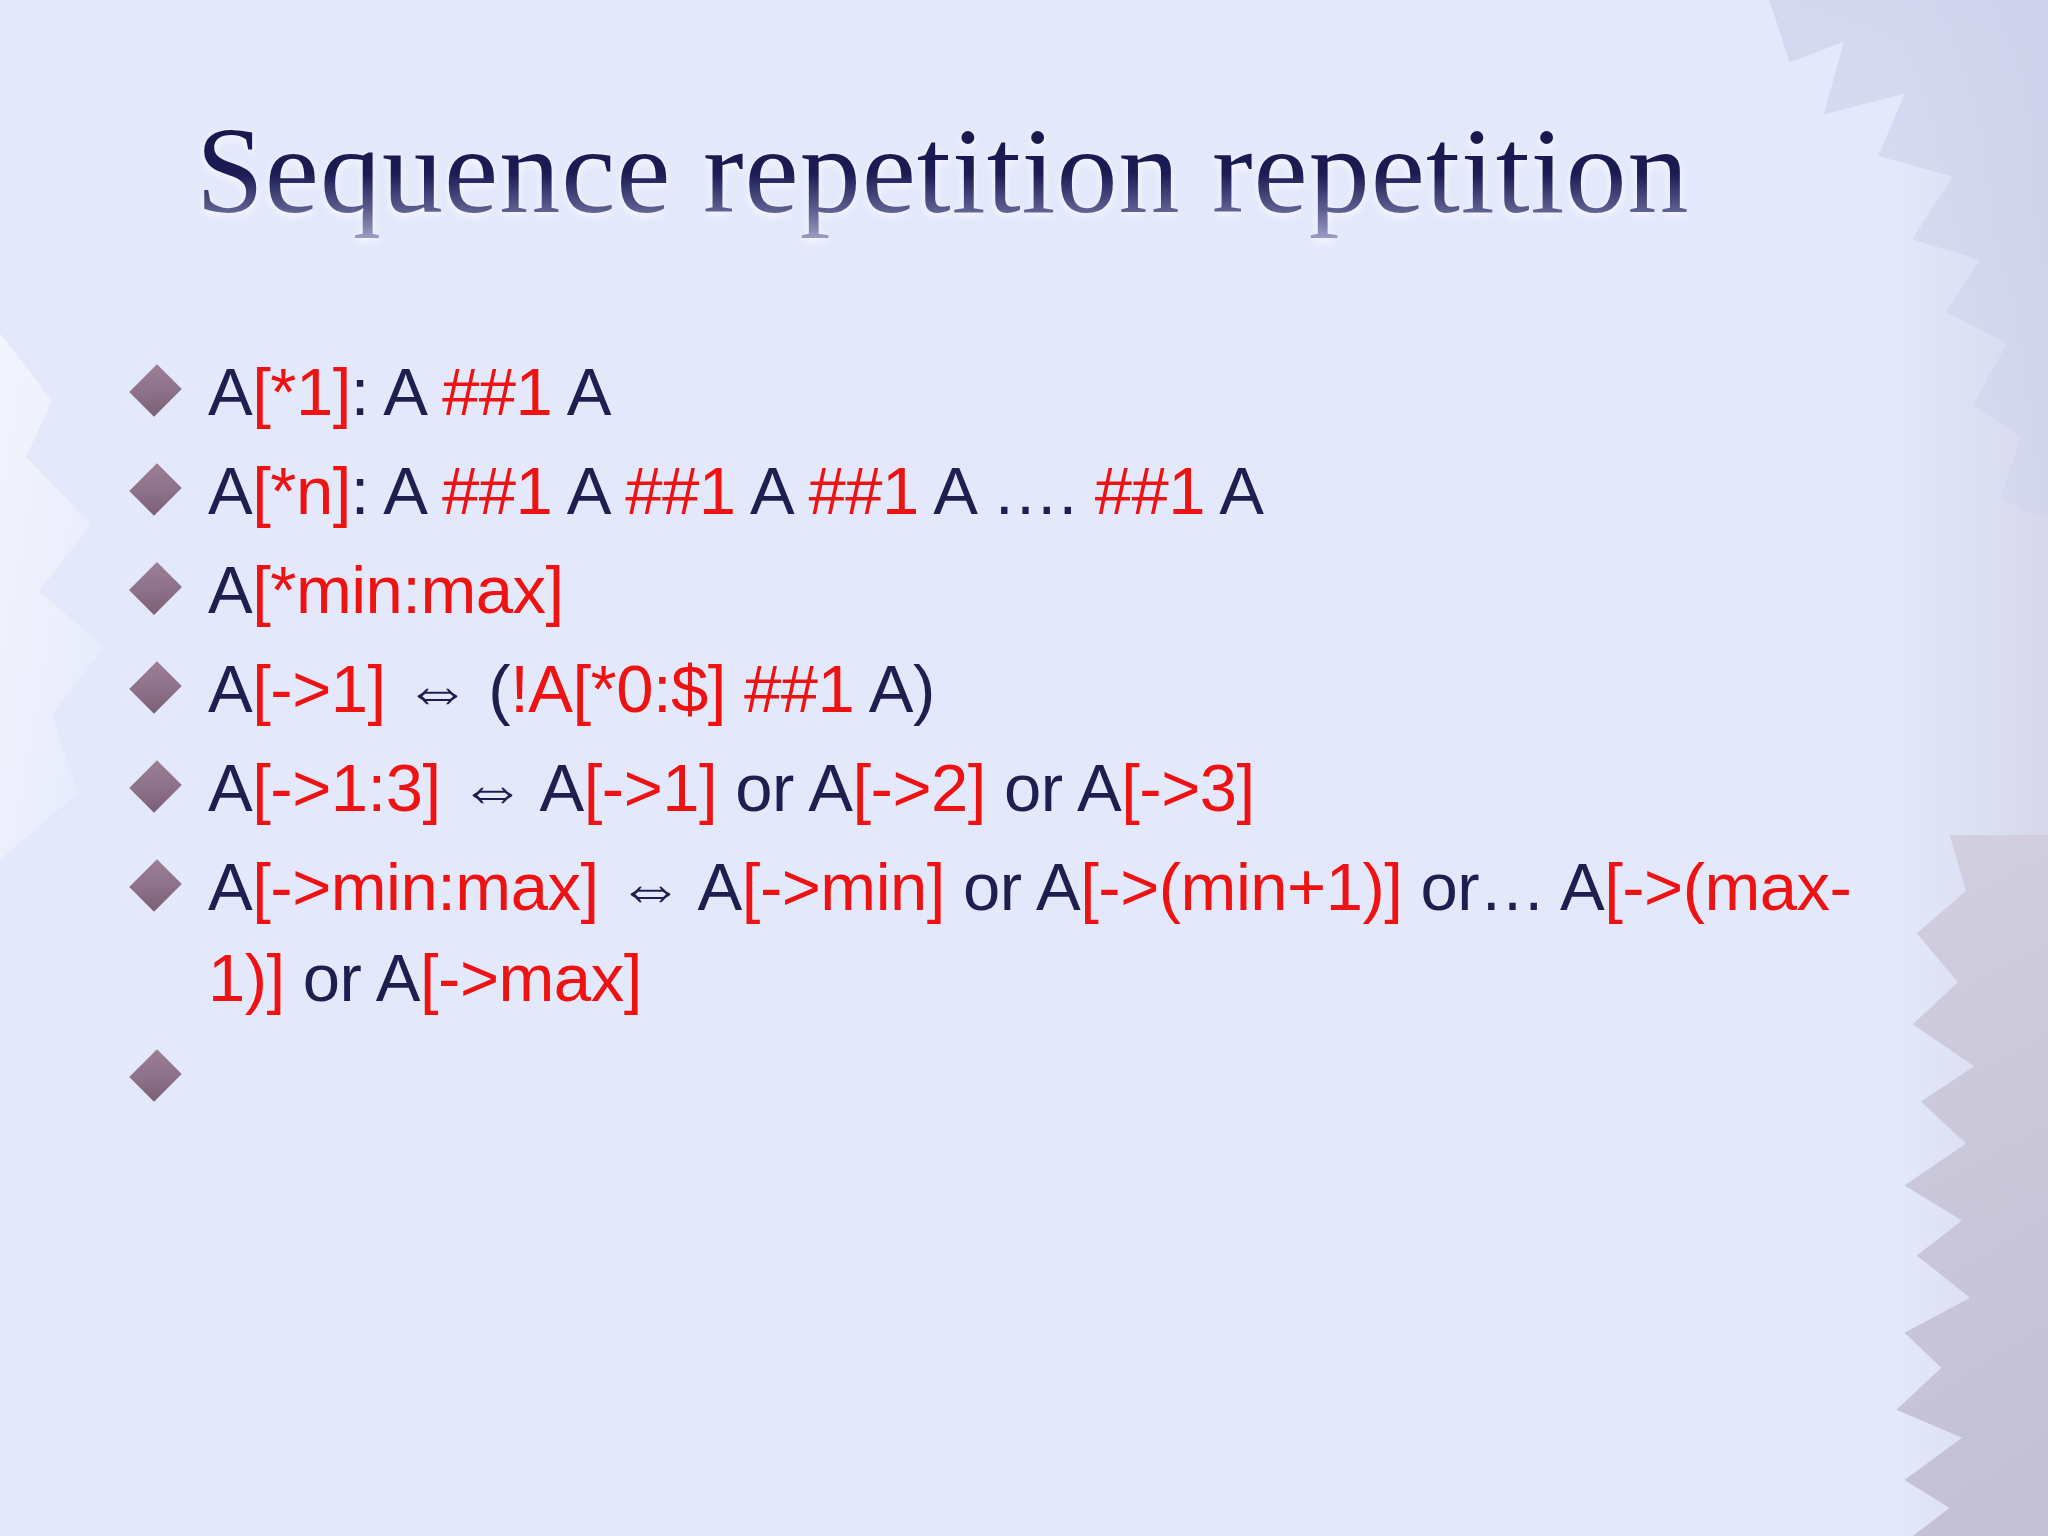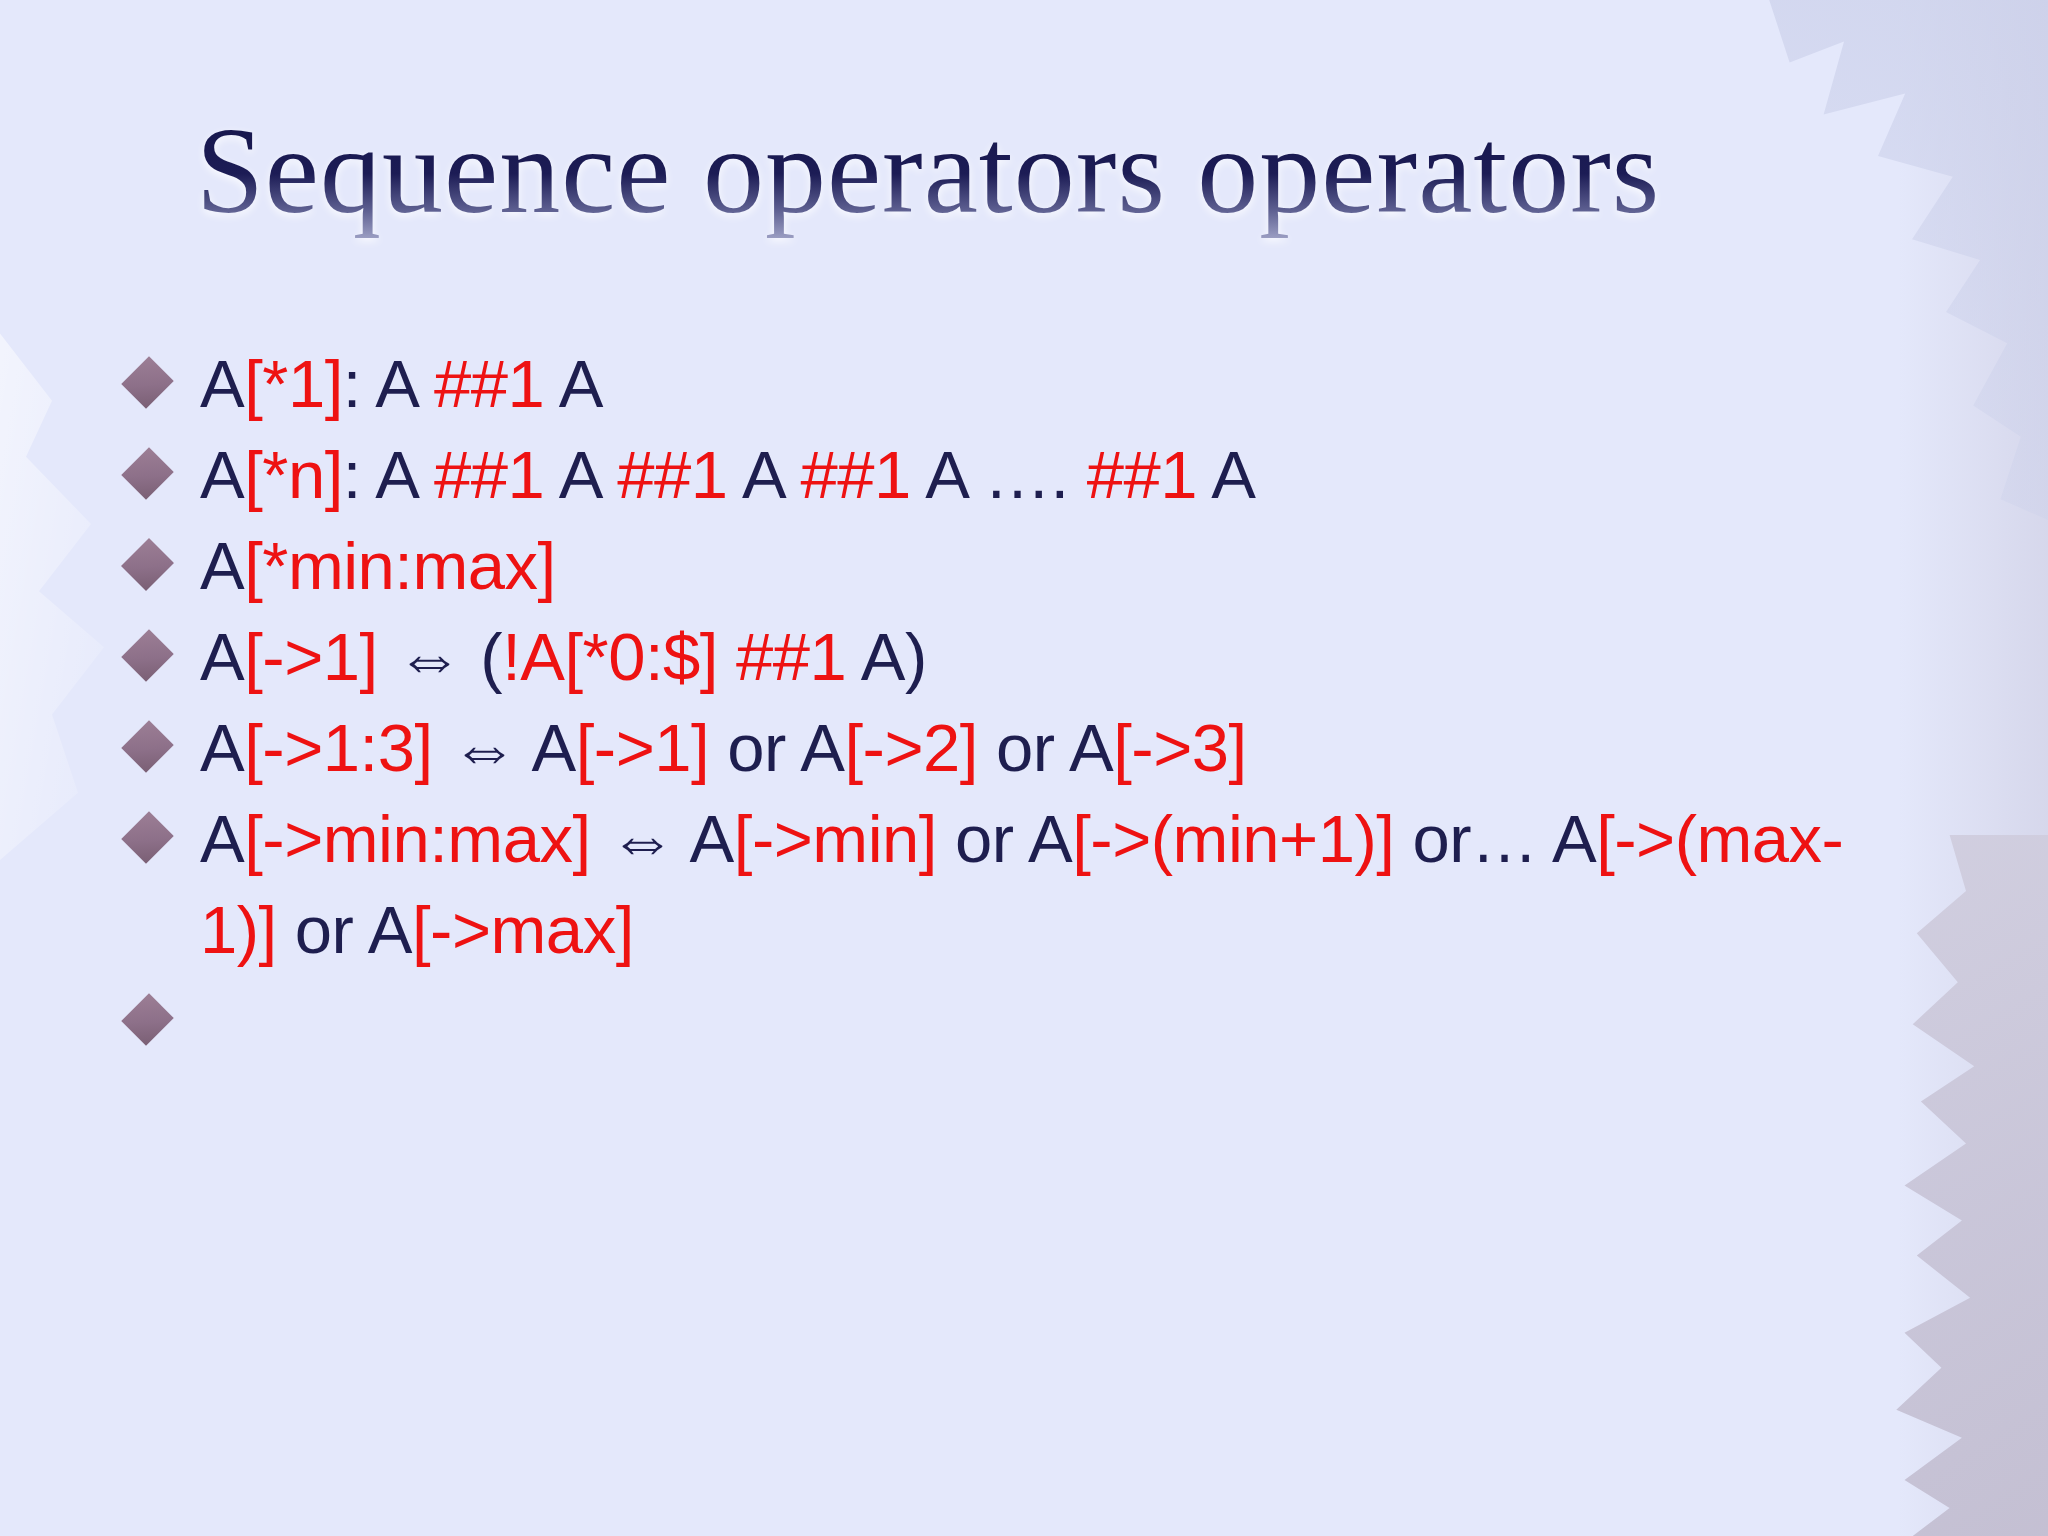--- a/index.html
+++ b/index.html
@@ -40,38 +40,38 @@
     -webkit-background-clip:text;background-clip:text;color:transparent;
     filter:drop-shadow(0 3px 4px rgba(255,255,255,.85));
     white-space:nowrap;
   }
   
   .bullets{
     position:absolute;left:128px;top:338px;width:1856px;
     margin:0;padding:0;list-style:none;
     font-size:67px;line-height:91px;letter-spacing:-0.5px;
   }
-  .bullets li{position:relative;padding-left:72px;margin:0;}
+  .bullets li{position:relative;padding-left:72px;margin:8px;}
   .diamond{
     position:absolute;left:2px;top:27px;width:35px;height:35px;
     background:linear-gradient(135deg,#9c7e95 0%,var(--bullet-diamond,#8d7089) 55%,#7a5f74 100%);
     transform:rotate(45deg) scaleY(1.12);
   }
   .navy{color:var(--text-navy,#1e1e4f);}
   .red{color:var(--text-red,#ee1212);}
 </style>
 </head>
 <body>
 
 <div class="tex tex-right-col"></div>
 <div class="tex tex-top-right"></div>
 <div class="tex tex-right-band"></div>
 <div class="tex tex-left"></div>
 
-<h1 class="title">Sequence operators operators</h1>
+<h1 class="title">Sequence repetition repetition</h1>
 
 <ul class="bullets" id="bullets">
     <li><span class="diamond"></span><span><span class="navy">A</span><span class="red">[*1]</span><span class="navy">: A </span><span class="red">##1</span><span class="navy"> A</span></span></li>
     <li><span class="diamond"></span><span><span class="navy">A</span><span class="red">[*n]</span><span class="navy">: A </span><span class="red">##1</span><span class="navy"> A </span><span class="red">##1</span><span class="navy"> A </span><span class="red">##1</span><span class="navy"> A …. </span><span class="red">##1</span><span class="navy"> A</span></span></li>
     <li><span class="diamond"></span></li>
     <li><span class="diamond"></span><span><span class="navy">A</span><span class="red">[*min:max]</span></span></li>
     <li><span class="diamond"></span><span><span class="navy">A</span><span class="red">[-&gt;1]</span><span class="navy"> ⇔ (</span><span class="red">!A[*0:$] ##1</span><span class="navy"> A)</span></span></li>
     <li><span class="diamond"></span><span><span class="navy">A</span><span class="red">[-&gt;1:3]</span><span class="navy"> ⇔ A</span><span class="red">[-&gt;1]</span><span class="navy"> or A</span><span class="red">[-&gt;2]</span><span class="navy"> or A</span><span class="red">[-&gt;3]</span></span></li>
     <li><span class="diamond"></span><span><span class="navy">A</span><span class="red">[-&gt;min:max]</span><span class="navy"> ⇔ A</span><span class="red">[-&gt;min]</span><span class="navy"> or A</span><span class="red">[-&gt;(min+1)]</span><span class="navy"> or… A</span><span class="red">[-&gt;(max-</span><br><span class="red">1)]</span><span class="navy"> or A</span><span class="red">[-&gt;max]</span></span></li>
     <li><span class="diamond"></span></li>

